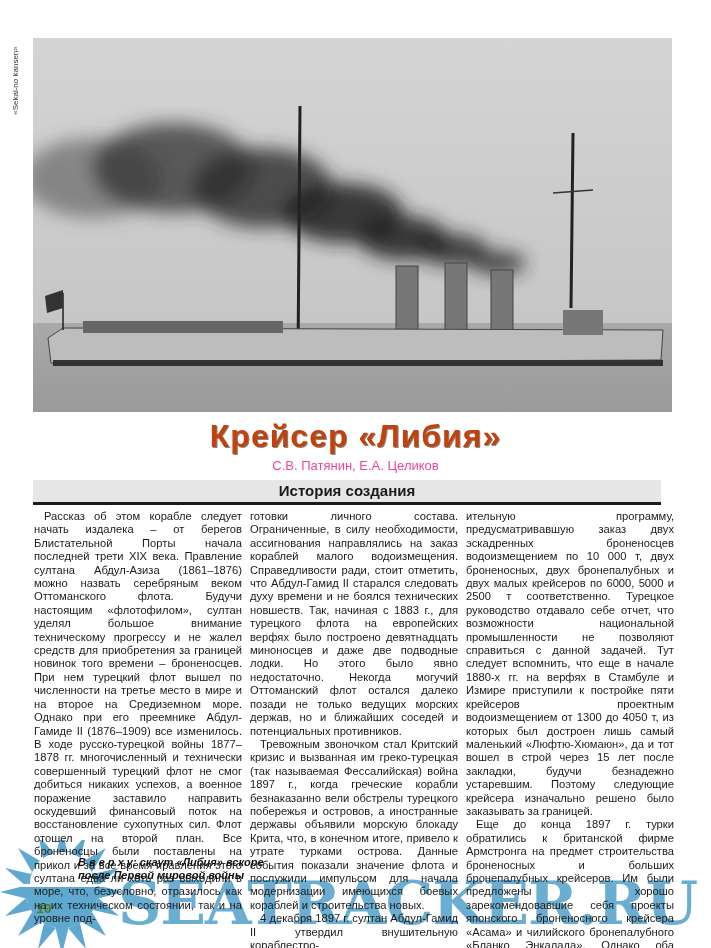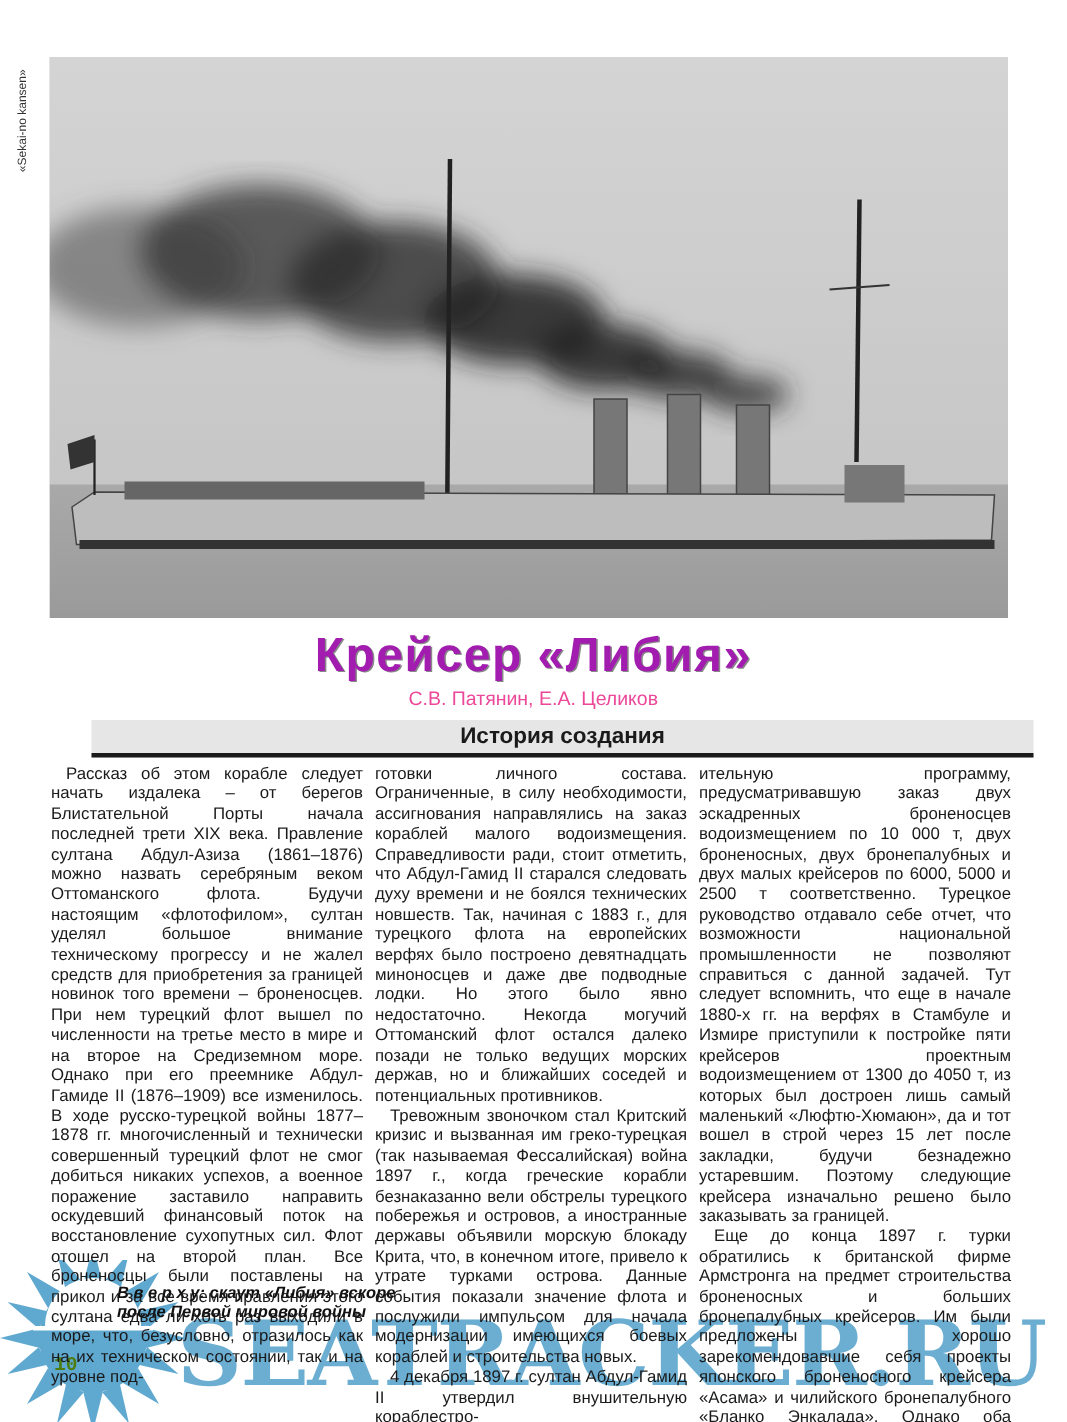--- a/index.html
+++ b/index.html
@@ -1,23 +1,23 @@
 <!DOCTYPE html>
 <html><head>
 <meta charset="utf-8">
 <style>
   html, body { margin:0; padding:0; background:#ffffff; }
   body { width:711px; height:948px; position:relative; overflow:hidden; font-family:"Liberation Sans", sans-serif; color:#1a1a1a; }
   .credit { position:absolute; left:8px; top:38px; width:12px; height:90px; }
   .credit span { position:absolute; left:-38px; top:38px; width:90px; transform:rotate(-90deg); font-size:8px; color:#333; white-space:nowrap; text-align:center; font-family:"Liberation Sans", sans-serif; }
   .photo { position:absolute; left:33px; top:38px; width:639px; height:374px; overflow:hidden; background:#cfcfcf; }
   .photo svg { width:100%; height:100%; display:block; }
-  .title { position:absolute; left:0; width:711px; top:418px; text-align:center; font-size:32px; font-weight:bold; color:#a21caf; letter-spacing:1px; text-shadow:1px 1px 0 #888; }
+  .title { position:absolute; left:0; width:711px; top:418px; text-align:center; font-size:32px; font-weight:bold; color:#c2410c; letter-spacing:1px; text-shadow:1px 1px 0 #888; }
   .authors { position:absolute; left:0; width:711px; top:458px; text-align:center; font-size:13px; color:#ec4899; }
-  .section { position:absolute; left:33px; top:480px; width:628px; height:22px; background:#e6e6e6; border-bottom:3px solid #1a1a1a; text-align:center; font-size:15px; font-weight:bold; line-height:22px; color:#1a1a1a;margin-left:28px; }
+  .section { position:absolute; left:33px; top:480px; width:628px; height:22px; background:#e6e6e6; border-bottom:3px solid #1a1a1a; text-align:center; font-size:15px; font-weight:bold; line-height:22px; color:#1a1a1a; }
   .col { position:absolute; top:510px; width:208px; font-size:11.2px; line-height:13.4px; text-align:justify; color:#1a1a1a; }
   .col p { margin:0; text-indent:10px; }
   .col1 { left:34px; }
   .col2 { left:250px; }
   .col3 { left:466px; }
   .caption { position:absolute; left:34px; top:856px; width:210px; font-size:11px; line-height:13px; font-weight:bold; font-style:italic; color:#111; z-index:3;padding-left:44px; }
   .footer { position:absolute; top:902px; left:0; width:711px; height:20px; z-index:3; }
   .pagenum { position:absolute; left:36px; top:0; font-family:"Liberation Mono", monospace; font-weight:bold; font-size:13px; color:#4d7c0f; }
   .journal { position:absolute; left:100px; top:0; font-family:"Liberation Mono", monospace; font-weight:bold; font-size:13px; letter-spacing:2px; color:#222; }
   .watermark { position:absolute; left:0; top:840px; width:711px; height:108px; z-index:2; pointer-events:none; }

